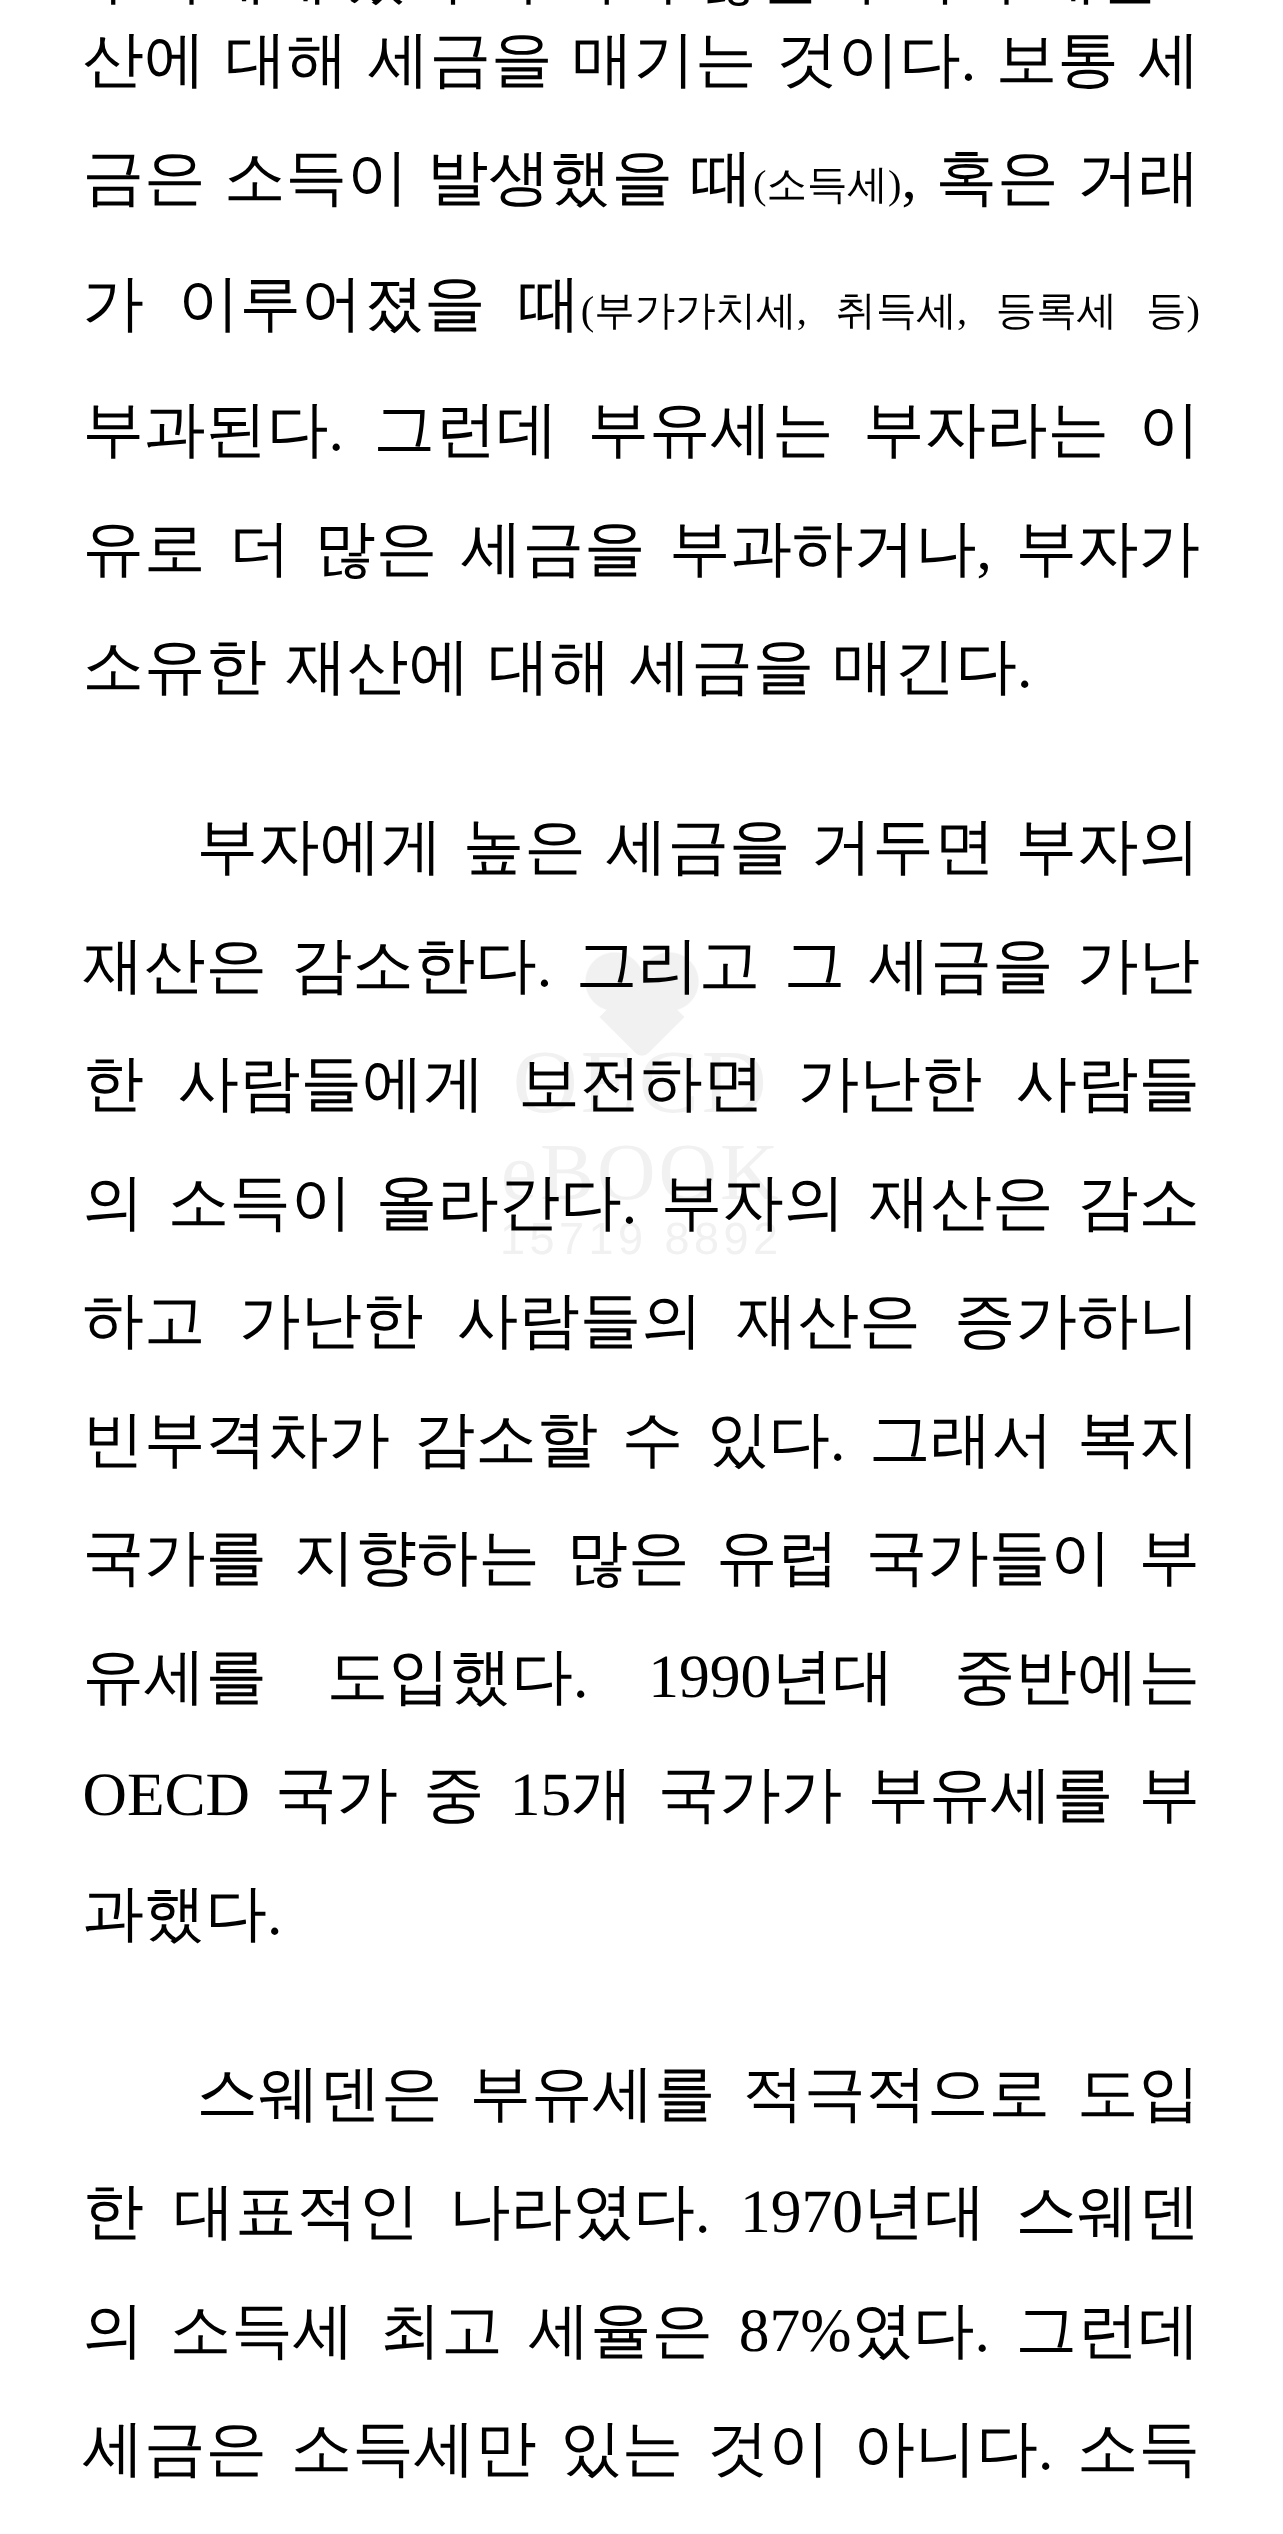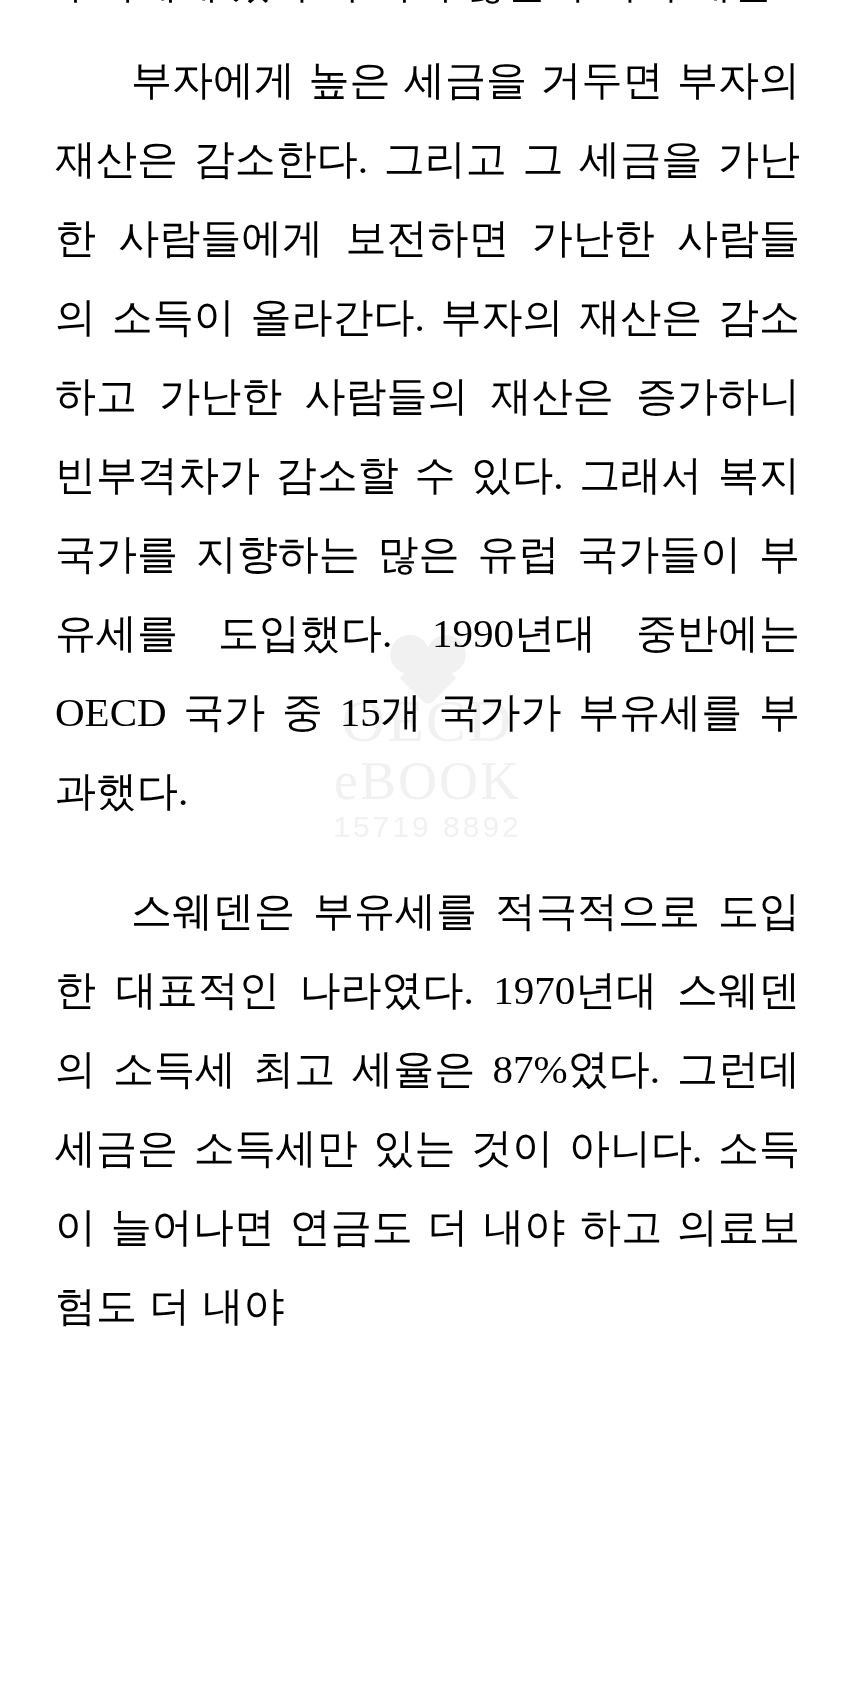--- a/index.html
+++ b/index.html
@@ -126,19 +126,20 @@
   <div id="watermark">
     <div class="wm-mark"></div>
     <div class="wm-logo">OECD</div>
     <div class="wm-sub">eBOOK</div>
     <div class="wm-code">15719 8892</div>
   </div>
 
   <div id="clipped-line">부자에게 있다. 부자가 많은 부자가 재산 &nbsp;재</div>
 
   <div id="content">
+    <p class="para">산에 대해 세금을 매기는 것이다. 보통 세금은 소득이 발생했을 때<span class="small">(소득세)</span>, 혹은 거래가 이루어졌을 때<span class="small">(부가가치세, 취득세, 등록세 등)</span> 부과된다. 그런데 부유세는 부자라는 이유로 더 많은 세금을 부과하거나, 부자가 소유한 재산에 대해 세금을 매긴다.</p>
     <p class="spacer"></p>
     <p class="para indent">부자에게 높은 세금을 거두면 부자의 재산은 감소한다. 그리고 그 세금을 가난한 사람들에게 보전하면 가난한 사람들의 소득이 올라간다. 부자의 재산은 감소하고 가난한 사람들의 재산은 증가하니 빈부격차가 감소할 수 있다. 그래서 복지국가를 지향하는 많은 유럽 국가들이 부유세를 도입했다. 1990년대 중반에는 OECD 국가 중 15개 국가가 부유세를 부과했다.</p>
     <p class="spacer"></p>
     <p class="para indent">스웨덴은 부유세를 적극적으로 도입한 대표적인 나라였다. 1970년대 스웨덴의 소득세 최고 세율은 87%였다. 그런데 세금은 소득세만 있는 것이 아니다. 소득이 늘어나면 연금도 더 내야 하고 의료보험도 더 내야</p>
   </div>
 
 </div>
 
 </body></html>

